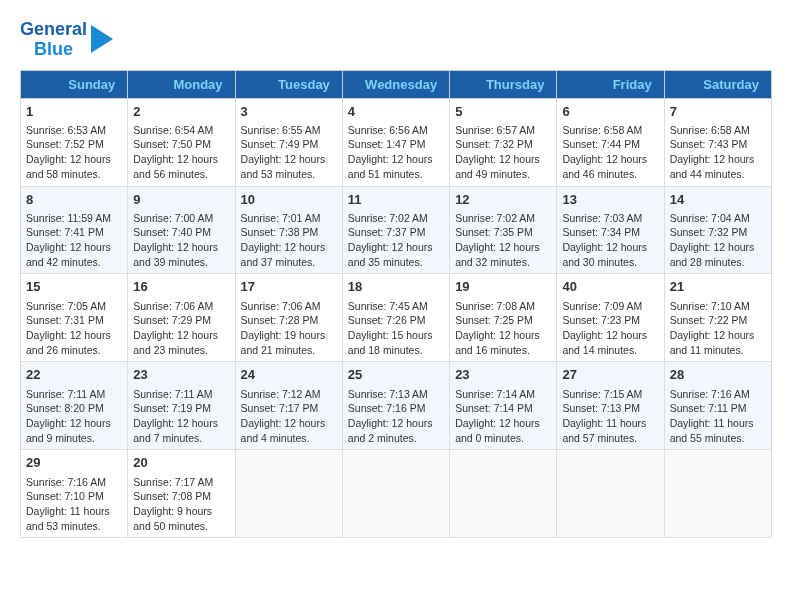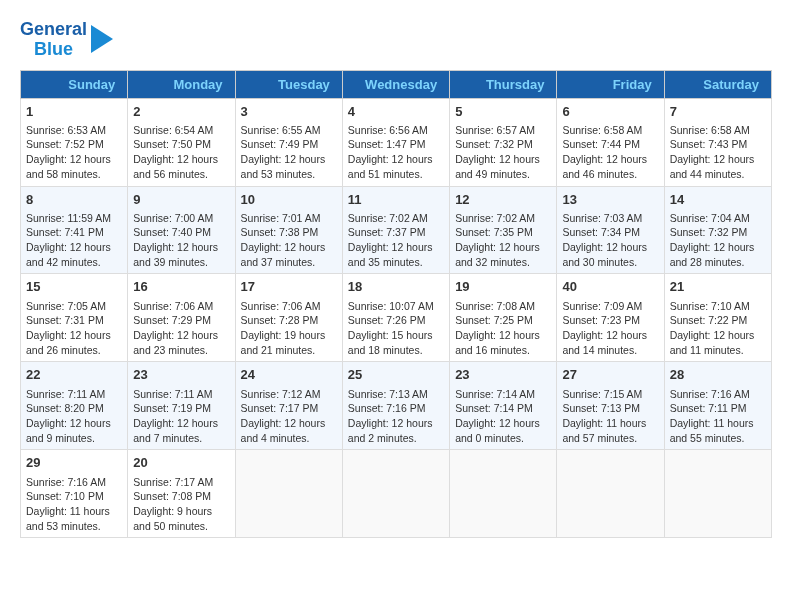--- a/index.html
+++ b/index.html
@@ -214,21 +214,21 @@
           <div>Daylight: 12 hours and 23 minutes.</div>
         </td>
         <td>
           <span class="day-num">17</span>
           <div>Sunrise: 7:06 AM</div>
           <div>Sunset: 7:28 PM</div>
           <div>Daylight: 19 hours and 21 minutes.</div>
         </td>
         <td>
           <span class="day-num">18</span>
-          <div>Sunrise: 10:07 AM</div>
+          <div>Sunrise: 7:45 AM</div>
           <div>Sunset: 7:26 PM</div>
           <div>Daylight: 15 hours and 18 minutes.</div>
         </td>
         <td>
           <span class="day-num">19</span>
           <div>Sunrise: 7:08 AM</div>
           <div>Sunset: 7:25 PM</div>
           <div>Daylight: 12 hours and 16 minutes.</div>
         </td>
         <td>

